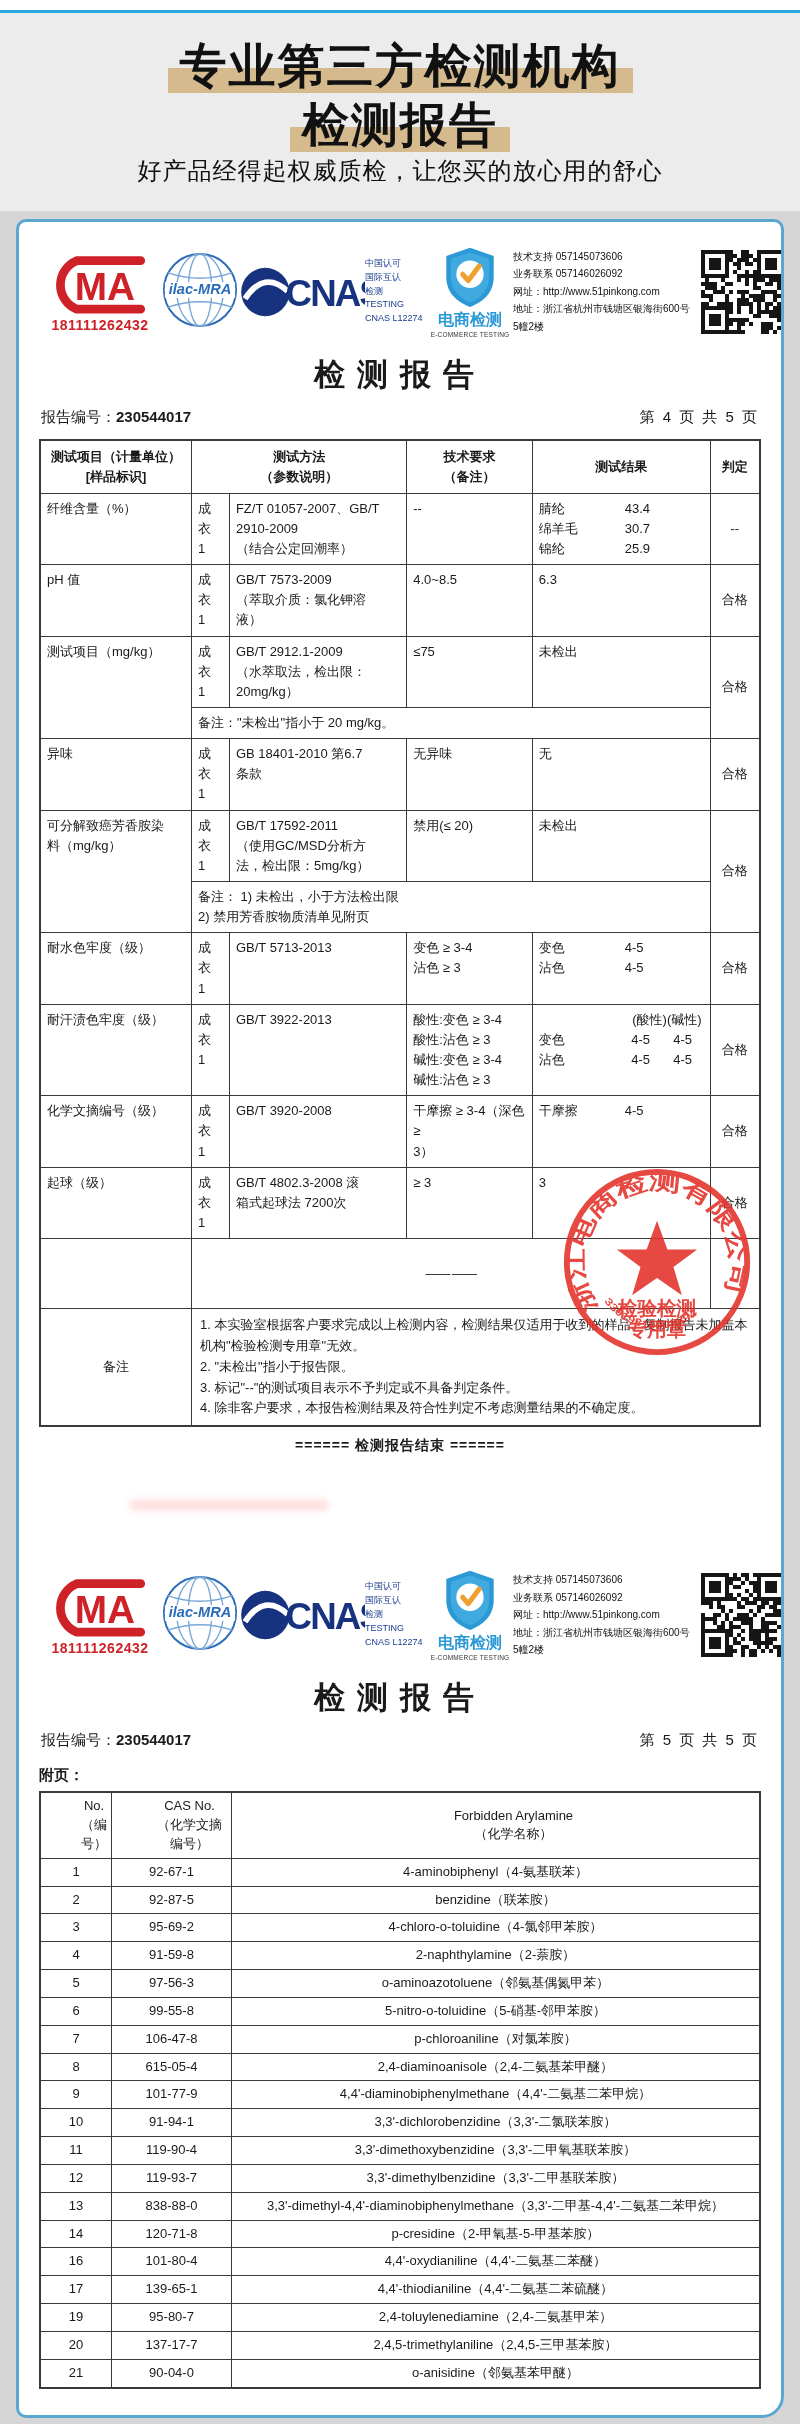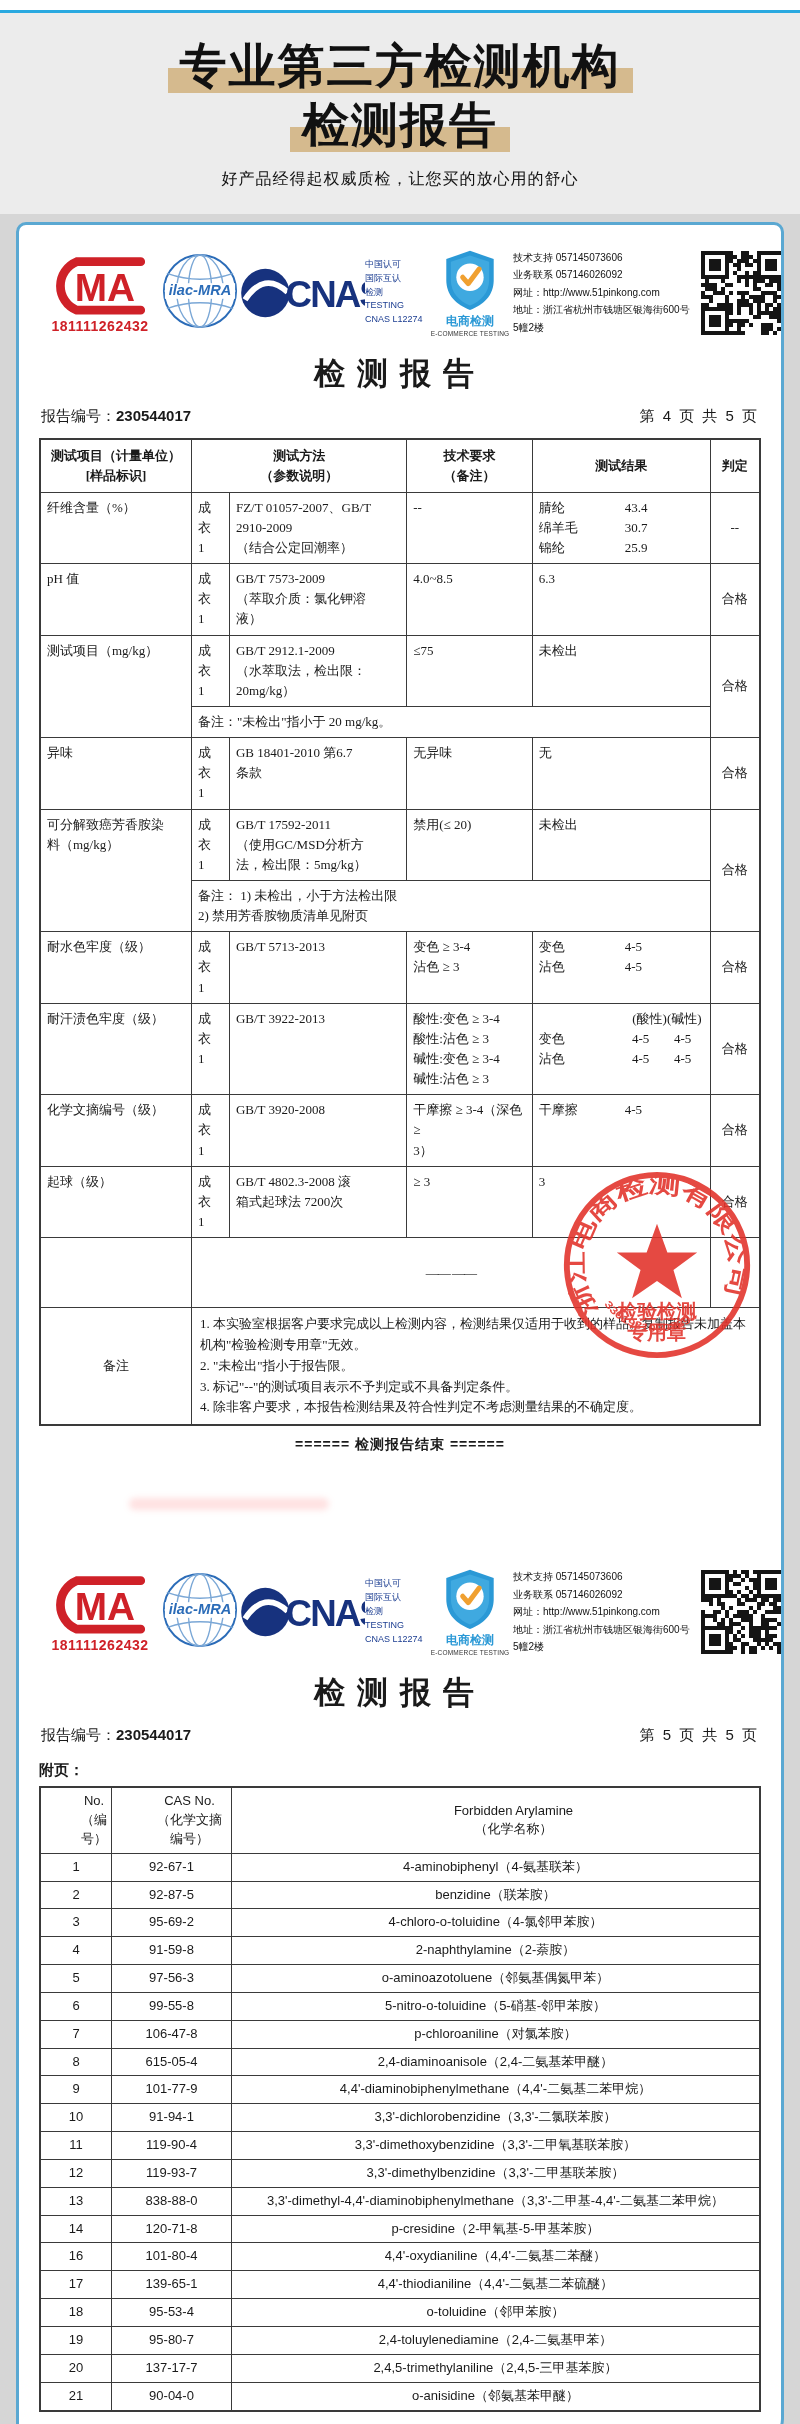--- a/index.html
+++ b/index.html
@@ -17,61 +17,61 @@
   .banner { background: #ececec; text-align: center; padding: 24px 8px 24px; }
   .banner-title {
     font-family: "DejaVu Sans", sans-serif;
     font-weight: 900; font-size: 47px; line-height: 1.25;
     color: #111; letter-spacing: 2px;
   }
   .banner-title .hl {
     background: linear-gradient(transparent 54%, #d5ba8e 54%);
     padding: 0 12px;
   }
-  .banner-sub { margin-top: 14px; font-size: 16px; color: #111; letter-spacing: 1px; }
+  .banner-sub { font-size: 24px; color: #111; letter-spacing: 1px; }
 
   
   .card {
     background: #ffffff;
     border: 3px solid #5aa8d2;
     border-radius: 10px 10px 22px 10px;
     margin: 8px 16px 10px;
     padding: 14px 20px 26px;
     position: relative;
     overflow: hidden;
   }
 
   
   .logo-row { display: flex; align-items: center; justify-content: space-between; padding: 10px 0 6px; }
   .cma { width: 122px; text-align: center; flex: 0 0 auto; }
   .cma-num { color: #cf2128; font-size: 14px; font-weight: bold; letter-spacing: 0.5px; margin-top: -2px; }
   .ilac { flex: 0 0 auto; }
   .cnas { flex: 0 0 auto; display: flex; align-items: center; }
   .accred { flex: 0 0 auto; width: 62px; font-size: 9px; color: #1b3d91; line-height: 1.55; }
   .shield-wrap { flex: 0 0 auto; width: 86px; text-align: center; }
-  .shield-label { color: #2b99d6; font-weight: bold; font-size: 12px; margin-top: -2px; }
+  .shield-label { color: #2b99d6; font-weight: bold; font-size: 16px; margin-top: -2px; }
   .shield-sub { color: #333; font-size: 6.5px; letter-spacing: 0.2px; }
   .contact { flex: 0 0 auto; width: 188px; font-size: 10px; line-height: 1.75; color: #111; }
   .qr { display: grid; width: 84px; height: 84px; background: #fff; flex: 0 0 auto; }
   .qr div.on { background: #151515; }
 
   
   .rep-title {
     text-align: center; font-family: "Liberation Serif", serif;
     font-weight: bold; font-size: 31px; letter-spacing: 12px; margin: 10px 0 12px;
   }
   .meta-row { display: flex; justify-content: space-between; font-size: 15px; margin: 2px 2px 12px; }
   .meta-left b { font-weight: bold; }
   .meta-right { letter-spacing: 2px; }
 
   
   table { border-collapse: collapse; width: 100%; }
   .t4 { font-size: 13px; }
   .t4 th, .t4 td { border: 1px solid #3a3a3a; padding: 5px 6px; vertical-align: top; text-align: left; line-height: 1.55; }
-  .t4 { border: 2px solid #3a3a3a; font-family: Liberation Serif, serif; }
+  .t4 { border: 2px solid #3a3a3a; }
   .t4 th { font-weight: bold; text-align: center; vertical-align: middle; padding: 6px 4px; }
   .pre { white-space: pre-line; }
   .c { text-align: center !important; vertical-align: middle !important; }
   .kv { display: flex; padding-right: 28px; }
   .kv span:first-child { flex: 0 0 86px; }
   .ab-head { text-align: right; padding-right: 2px; }
   .ab-head span { display: inline-block; }
   .ab-row { display: flex; }
   .ab-row .abk { flex: 1; }
   .ab-row .abv { flex: 0 0 42px; text-align: center; }
@@ -1482,25 +1482,20 @@
             <td>101-80-4</td>
             <td>4,4'-oxydianiline（4,4'-二氨基二苯醚）</td>
           </tr>
 
           <tr>
             <td>17</td>
             <td>139-65-1</td>
             <td>4,4'-thiodianiline（4,4'-二氨基二苯硫醚）</td>
           </tr>
 
-          <tr>
-            <td>18</td>
-            <td>95-53-4</td>
-            <td>o-toluidine（邻甲苯胺）</td>
-          </tr>
 
           <tr>
             <td>19</td>
             <td>95-80-7</td>
             <td>2,4-toluylenediamine（2,4-二氨基甲苯）</td>
           </tr>
 
           <tr>
             <td>20</td>
             <td>137-17-7</td>

